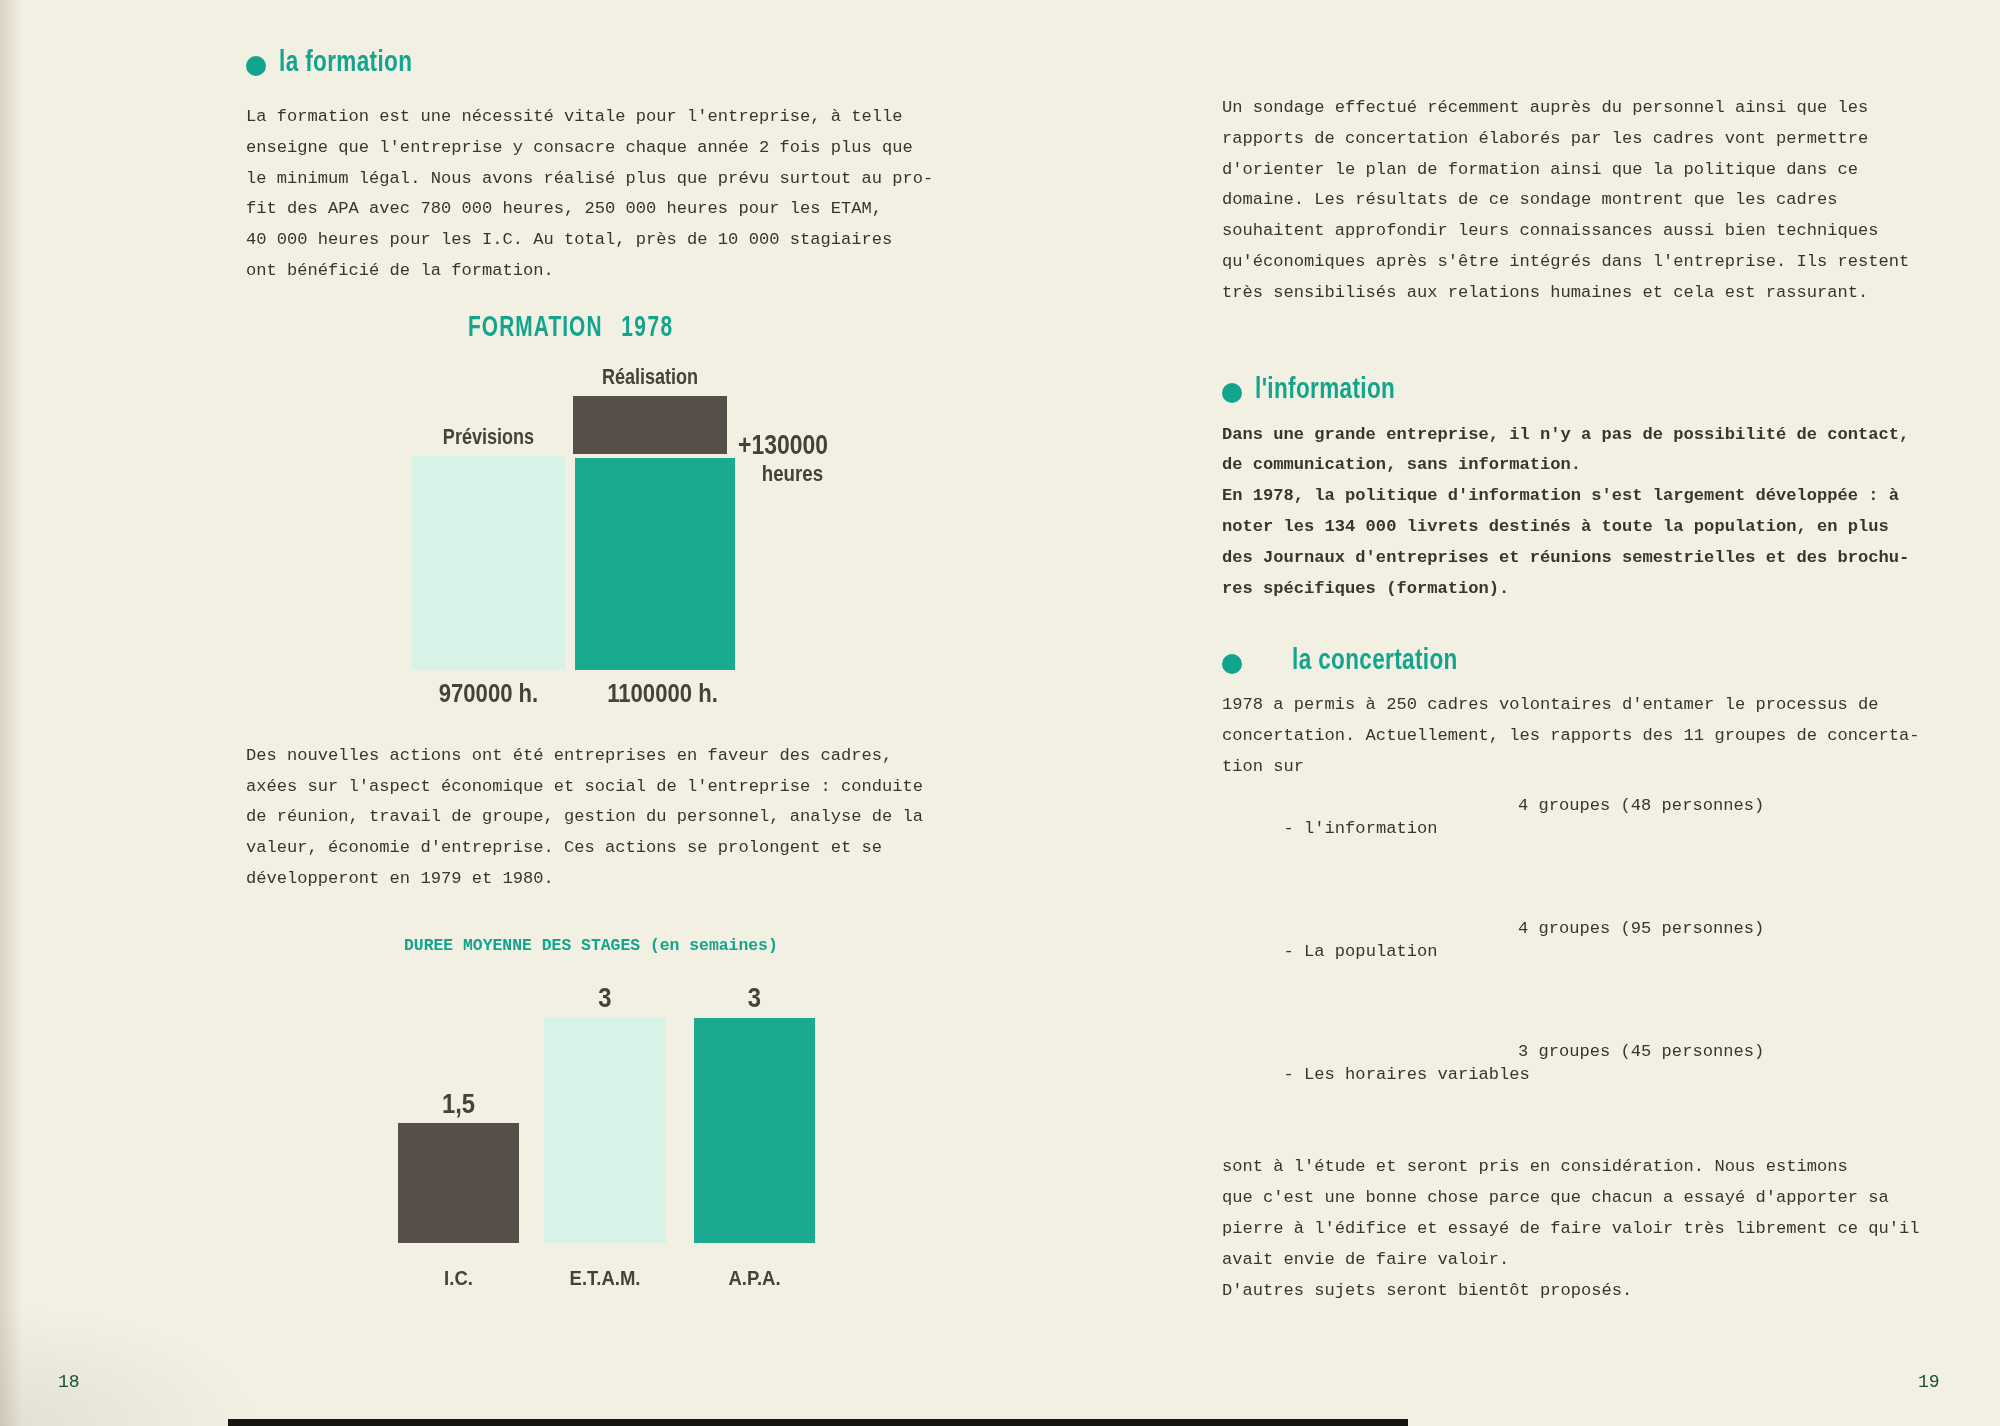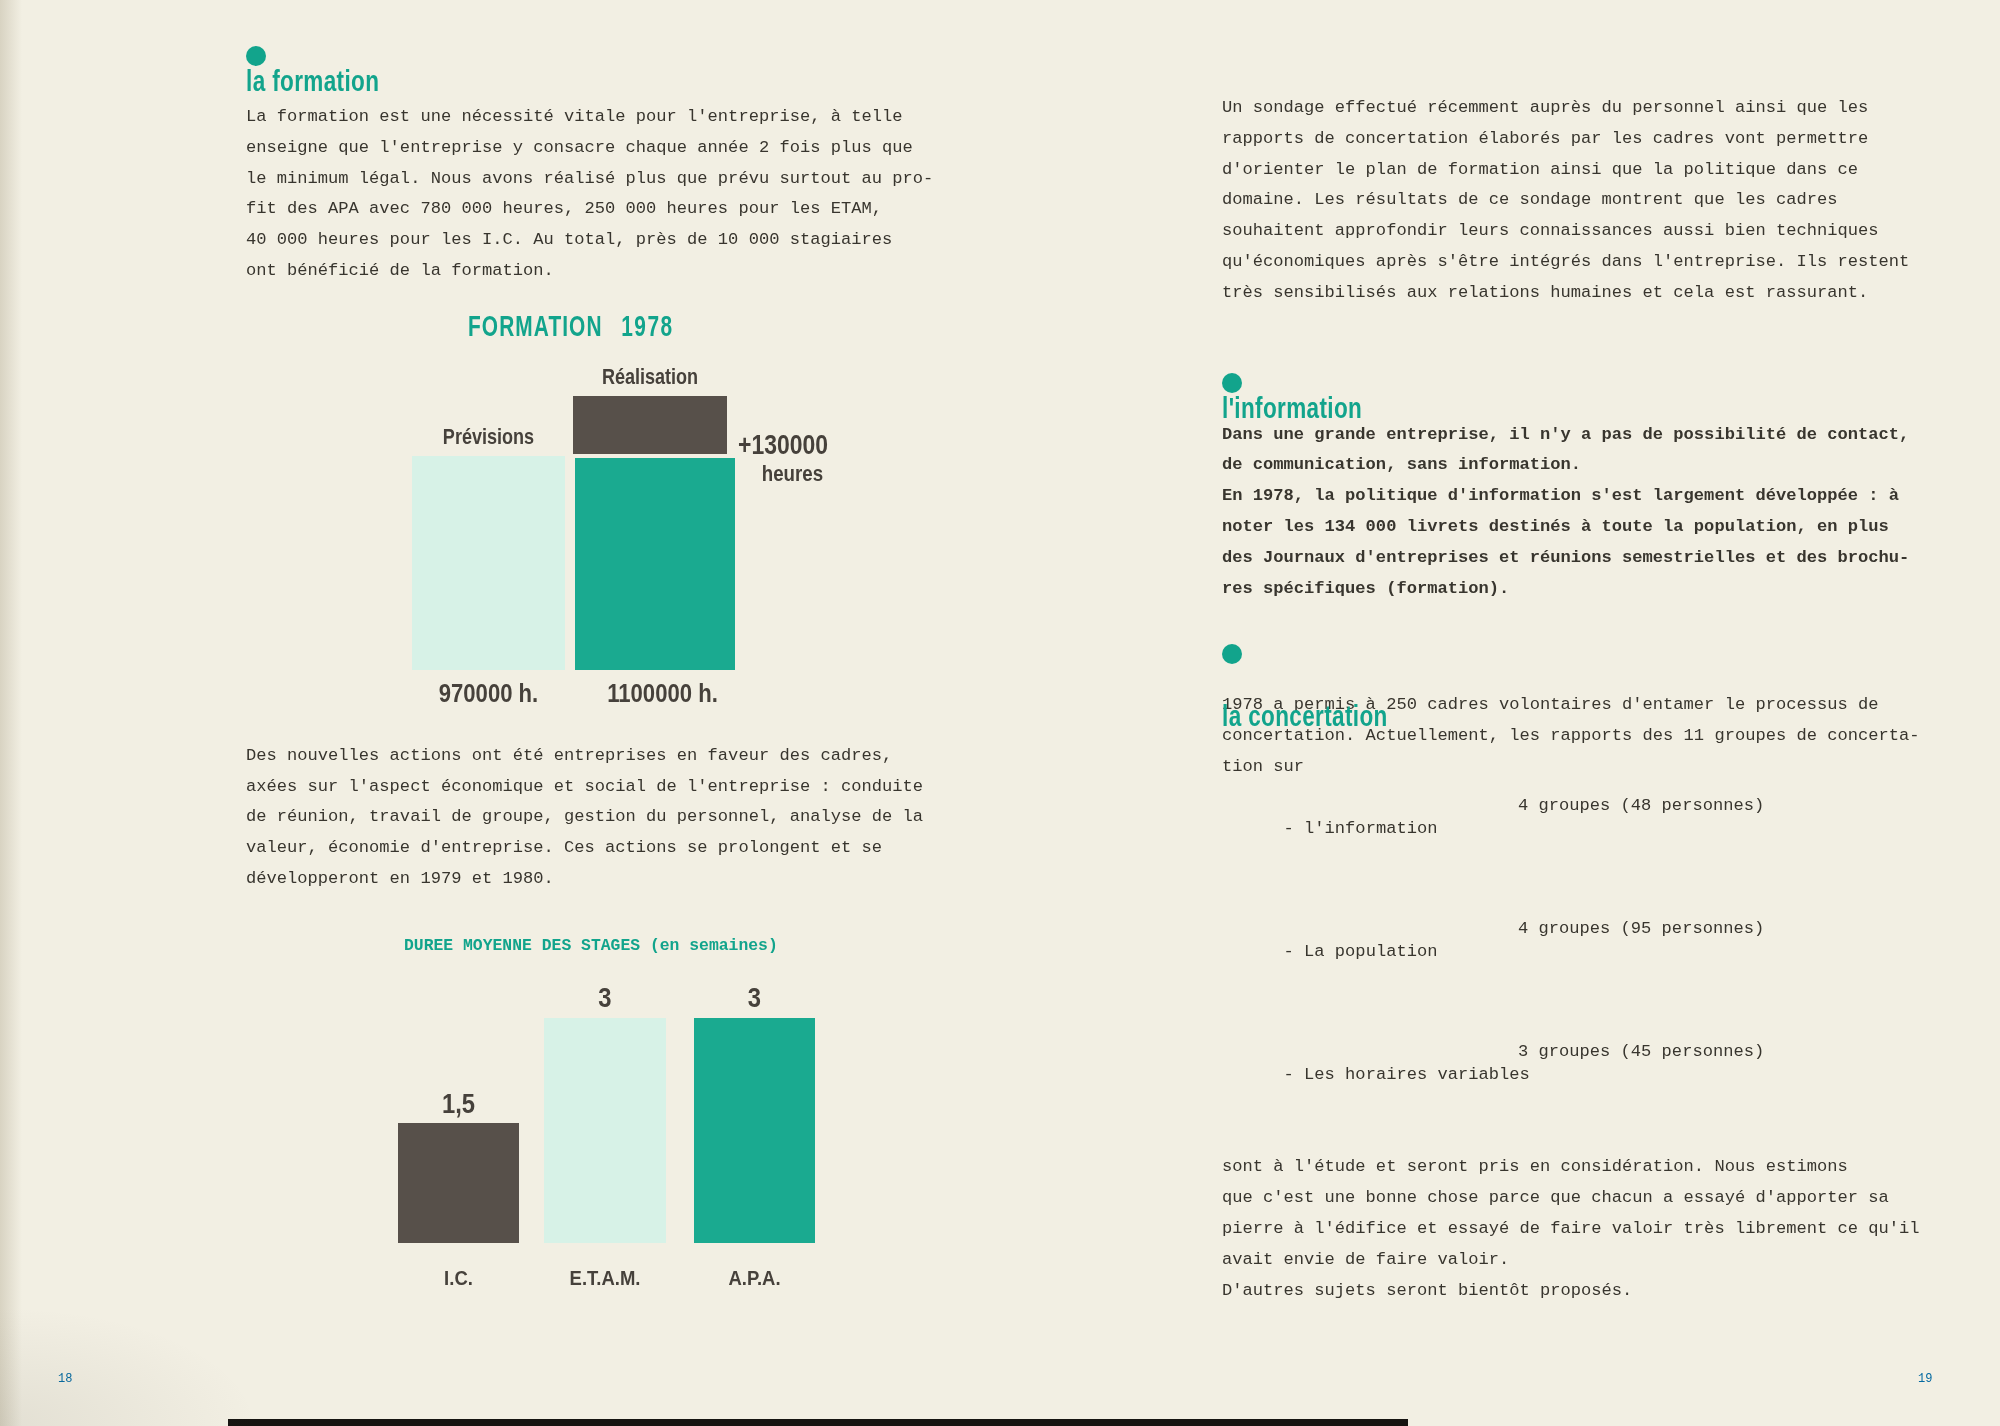--- a/index.html
+++ b/index.html
@@ -24,21 +24,21 @@
   .col { position:absolute; top:0; }
   .left-col  { left:246px; width:718px; }
   .right-col { left:1222px; width:718px; }
 
   .mono {
     font-family:"Liberation Mono","DejaVu Sans Mono",monospace;
     font-size:17.1px; line-height:30.8px; color:#38352e;
     white-space:pre; letter-spacing:0;
   }
 
-  .sec-h { display:flex; align-items:flex-start; height:30px;flex-direction:column; }
+  .sec-h { display:flex; align-items:flex-end; height:30px; }
   .sec-h .dot {
     width:20px; height:20px; border-radius:50%;
     background:var(--accent-teal,#12a48c); margin-right:13px; flex:none;
   }
   .sec-h .txt {
     font-weight:bold; font-size:30px; line-height:30px;
     color:var(--accent-teal,#12a48c); letter-spacing:.5px;
     transform:scaleX(.75); transform-origin:0 50%; white-space:nowrap;
   }
 
@@ -97,21 +97,21 @@
   .l-etam { left:298px; width:122px; top:330px; }
   .l-apa  { left:448px; width:121px; top:330px; }
 
   
   .group-row { position:relative; }
   .group-row .detail { position:absolute; left:296px; top:8px; }
 
   
   .page-num {
     position:absolute; font-family:"Liberation Mono","DejaVu Sans Mono",monospace;
-    font-size:12px; color:#0369a1;
+    font-size:18px; color:#14532d;
   }
   .page-num.left  { left:58px;  top:1372px; }
   .page-num.right { left:1918px; top:1372px; }
   .scan-strip {
     position:absolute; left:228px; bottom:0; width:1180px; height:7px;
     background:#161411;
   }
 </style>
 </head>
 <body>

